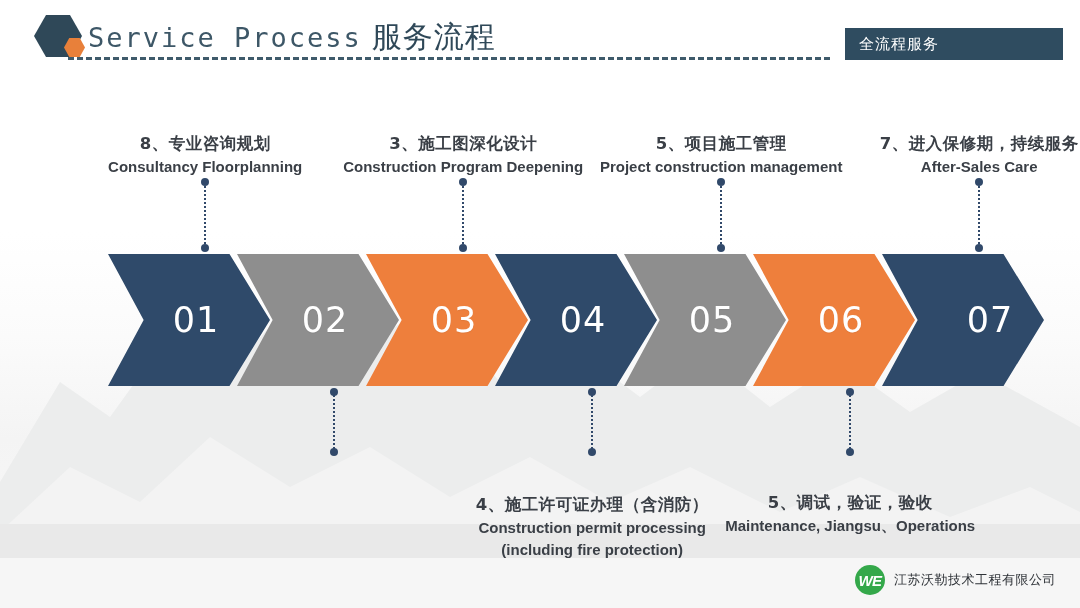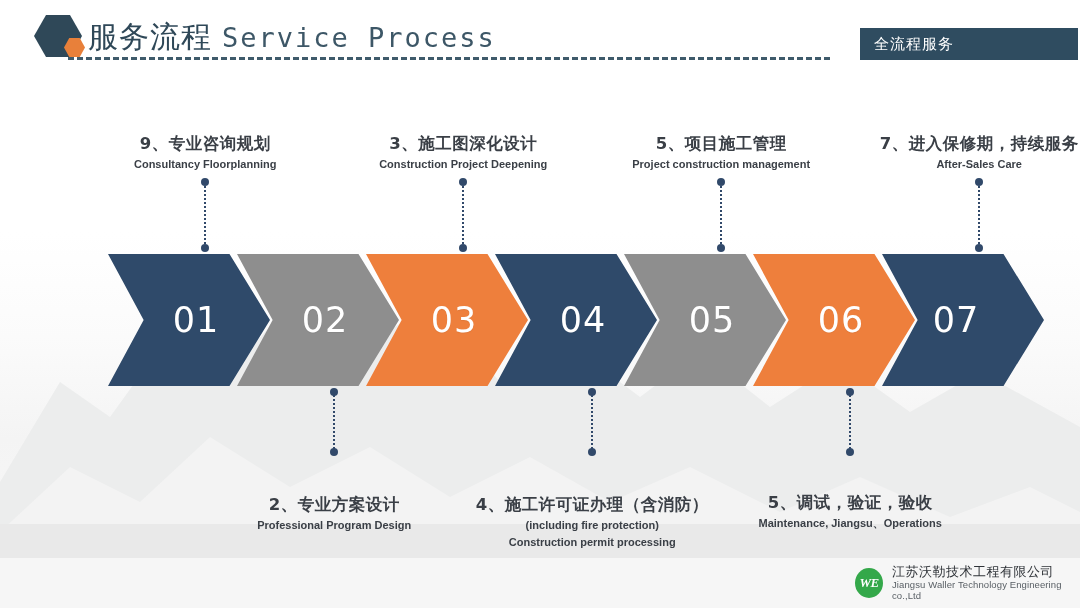--- a/index.html
+++ b/index.html
@@ -46,21 +46,21 @@
   #title-en{
     font-family:"DejaVu Sans Mono","Liberation Mono",monospace;
     font-size:27px;color:#3d5767;letter-spacing:2px;
   }
   #title-rule{
     position:absolute;left:68px;top:57px;width:762px;height:0;
     border-top:3px dashed #3f5b6b;
   }
   #header-badge{
     position:absolute;left:845px;top:28px;width:218px;height:32px;
-    background:#2f4c60;display:flex;align-items:center;margin-left:15px;
+    background:#2f4c60;display:flex;align-items:center;
   }
   #header-badge span{
     color:#ffffff;font-size:15px;margin-left:14px;letter-spacing:1px;
     font-family:"DejaVu Sans","Liberation Sans",sans-serif;
   }
 
   
   #arrow-row{position:absolute;left:0;top:0;width:1080px;height:608px;z-index:3;}
   .arrow{
     position:absolute;top:254px;width:162px;height:132px;
@@ -89,36 +89,36 @@
   .connector .dot.bot{bottom:-4px;}
 
   
   .step-label{position:absolute;z-index:6;text-align:center;white-space:nowrap;}
   .lbl-cn{
     font-size:16.5px;font-weight:bold;color:#3a3f46;
     font-family:"DejaVu Sans","Liberation Sans",sans-serif;
     line-height:1.35;letter-spacing:0.5px;
   }
   .lbl-en{
-    font-size:11px;font-weight:bold;color:#3a3f46;
+    font-size:15px;font-weight:bold;color:#3a3f46;
     font-family:"Liberation Sans","DejaVu Sans",sans-serif;
     line-height:1.3;margin-top:2px;
   }
 
   
   #footer-logo{
     position:absolute;left:855px;top:565px;z-index:8;
     display:flex;align-items:center;gap:9px;
   }
   #logo-mark{
     width:30px;height:30px;border-radius:50%;background:#34a84a;
     display:flex;align-items:center;justify-content:center;
-    color:#ffffff;font-size:13px;font-weight:bold;font-style:italic;
+    color:#ffffff;font-size:15px;font-weight:bold;font-style:italic;
     letter-spacing:-0.5px;
-    font-family:Liberation Serif, serif;
+    font-family:Liberation Sans, sans-serif;
   }
   #logo-text{display:flex;flex-direction:column;line-height:1.15;}
   #logo-cn{
     font-size:13px;color:#2f3338;letter-spacing:0.5px;
     font-family:"DejaVu Sans","Liberation Sans",sans-serif;
   }
   #logo-en{
     font-size:9.5px;color:#5a6066;letter-spacing:0.1px;
     font-family:"Liberation Sans","DejaVu Sans",sans-serif;
   }
@@ -135,74 +135,70 @@
       <rect x="0" y="292" width="1080" height="34" fill="#e9e9e9"></rect>
       <rect x="0" y="326" width="1080" height="50" fill="#f6f6f6"></rect>
     </svg>
   </div>
 </div>
 
 <div id="header">
   <div class="hex-big"></div>
   <div class="hex-small"></div>
   <div id="title-block">
+    <span id="title-en">Service Process</span>
     <span id="title-cn">服务流程</span>
-    <span id="title-en">Service Process</span>
   </div>
   <div id="title-rule"></div>
   <div id="header-badge">
     <span>全流程服务</span>
   </div>
 </div>
 
 <div id="arrow-row">
     <div class="arrow" style="left: 108px; background: rgb(47, 74, 106);"></div>
     <div class="arrow-num" style="left: 108px;">01</div>
     <div class="connector" style="left: 201.2px; top: 182px; height: 66px;">
       <div class="line"></div>
       <div class="dot top"></div>
       <div class="dot bot"></div>
     </div>
     <div class="step-label" style="top: 133px; left: 5.2px; width: 400px;">
-      <div class="lbl-cn">9、专业咨询规划</div>
+      <div class="lbl-cn">8、专业咨询规划</div>
       <div class="lbl-en">Consultancy Floorplanning</div>
     </div>
     <div class="arrow" style="left: 237px; background: rgb(142, 142, 142);"></div>
     <div class="arrow-num" style="left: 237px;">02</div>
     <div class="connector" style="left: 330.2px; top: 392px; height: 60px;">
       <div class="line"></div>
       <div class="dot top"></div>
       <div class="dot bot"></div>
     </div>
-    <div class="step-label" style="top: 494px; left: 134.2px; width: 400px;">
-      <div class="lbl-cn">2、专业方案设计</div>
-      <div class="lbl-en">Professional Program Design</div>
-    </div>
     <div class="arrow" style="left: 366px; background: rgb(238, 127, 60);"></div>
     <div class="arrow-num" style="left: 366px;">03</div>
     <div class="connector" style="left: 459.2px; top: 182px; height: 66px;">
       <div class="line"></div>
       <div class="dot top"></div>
       <div class="dot bot"></div>
     </div>
     <div class="step-label" style="top: 133px; left: 263.2px; width: 400px;">
       <div class="lbl-cn">3、施工图深化设计</div>
-      <div class="lbl-en">Construction Project Deepening</div>
+      <div class="lbl-en">Construction Program Deepening</div>
     </div>
     <div class="arrow" style="left: 495px; background: rgb(47, 74, 106);"></div>
     <div class="arrow-num" style="left: 495px;">04</div>
     <div class="connector" style="left: 588.2px; top: 392px; height: 60px;">
       <div class="line"></div>
       <div class="dot top"></div>
       <div class="dot bot"></div>
     </div>
     <div class="step-label" style="top: 494px; left: 392.2px; width: 400px;">
       <div class="lbl-cn">4、施工许可证办理（含消防）</div>
+      <div class="lbl-en">Construction permit processing</div>
       <div class="lbl-en">(including fire protection)</div>
-      <div class="lbl-en">Construction permit processing</div>
     </div>
     <div class="arrow" style="left: 624px; background: rgb(142, 142, 142);"></div>
     <div class="arrow-num" style="left: 624px;">05</div>
     <div class="connector" style="left: 717.2px; top: 182px; height: 66px;">
       <div class="line"></div>
       <div class="dot top"></div>
       <div class="dot bot"></div>
     </div>
     <div class="step-label" style="top: 133px; left: 521.2px; width: 400px;">
       <div class="lbl-cn">5、项目施工管理</div>
@@ -213,31 +209,30 @@
     <div class="connector" style="left: 846.2px; top: 392px; height: 60px;">
       <div class="line"></div>
       <div class="dot top"></div>
       <div class="dot bot"></div>
     </div>
     <div class="step-label" style="top: 492px; left: 650.2px; width: 400px;">
       <div class="lbl-cn">5、调试，验证，验收</div>
       <div class="lbl-en">Maintenance, Jiangsu、Operations</div>
     </div>
     <div class="arrow" style="left: 882px; background: rgb(47, 74, 106);"></div>
-    <div class="arrow-num" style="left: 868px; text-align: center;">07</div>
+    <div class="arrow-num" style="left: 902px; text-align: center;">07</div>
     <div class="connector" style="left: 975.2px; top: 182px; height: 66px;">
       <div class="line"></div>
       <div class="dot top"></div>
       <div class="dot bot"></div>
     </div>
     <div class="step-label" style="top: 133px; left: 779.2px; width: 400px;">
       <div class="lbl-cn">7、进入保修期，持续服务</div>
       <div class="lbl-en">After-Sales Care</div>
     </div>
   </div>
 
 <div id="footer-logo">
   <div id="logo-mark">WE</div>
   <div id="logo-text">
     <span id="logo-cn">江苏沃勒技术工程有限公司</span>
-    <span id="logo-en">Jiangsu Waller Technology Engineering co.,Ltd</span>
   </div>
 </div>
 
 </body></html>

